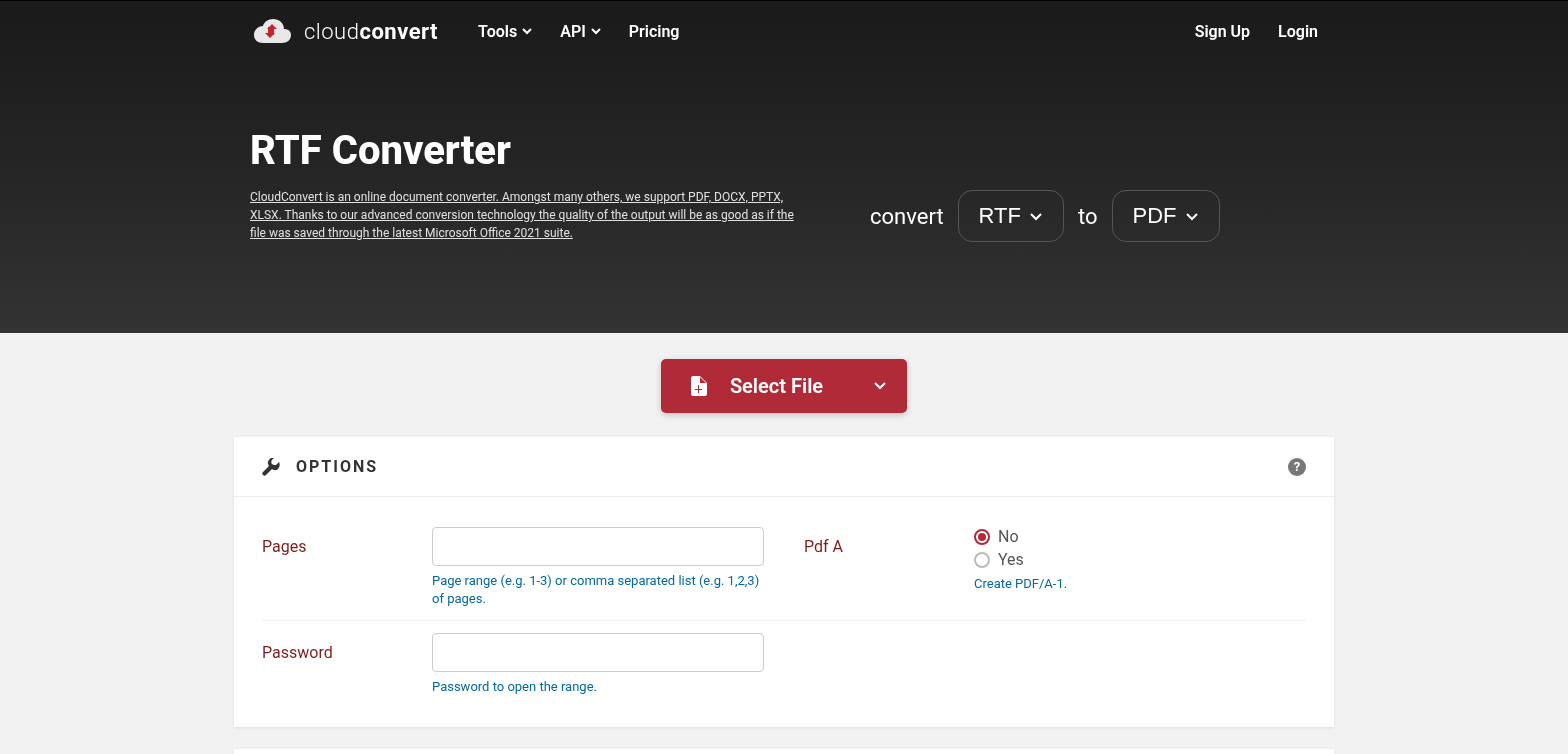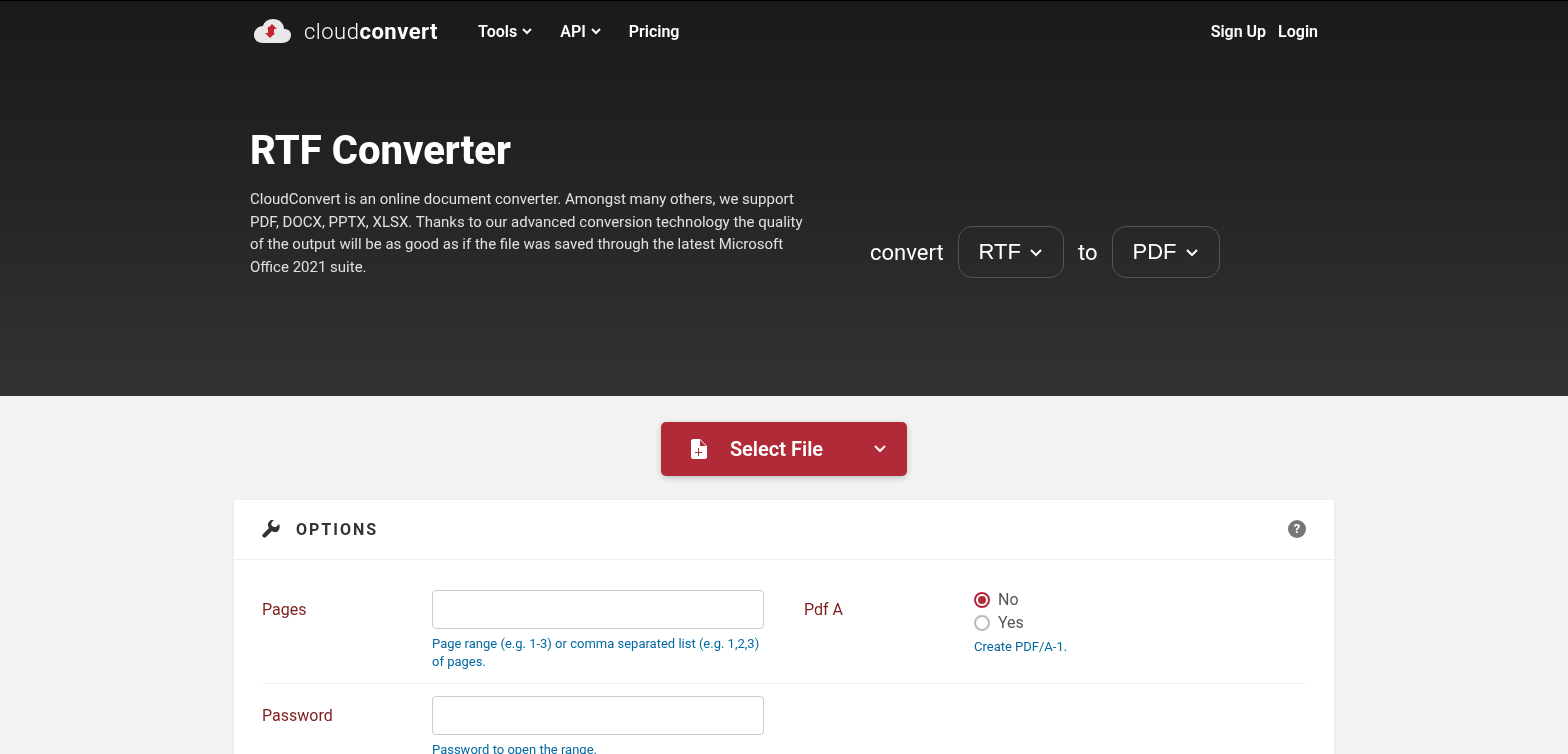--- a/index.html
+++ b/index.html
@@ -2,64 +2,64 @@
 <html><head>
 <meta charset="utf-8">
 <style>
 * { margin: 0; padding: 0; box-sizing: border-box; }
 body { font-family: -apple-system, BlinkMacSystemFont, "Segoe UI", Roboto, "Helvetica Neue", Arial, sans-serif; background: #f2f2f2; }
 
 
 .topbar-thin { height: 1px; background: #000; }
 
 
-.dark-section { background: linear-gradient(180deg, #1a1a1a 0%, #252525 50%, #333333 100%); padding-bottom: 102px; }
+.dark-section { background: linear-gradient(180deg, #1a1a1a 0%, #252525 50%, #333333 100%); padding-bottom: 75px; }
 
 
 .nav { max-width: 1100px; margin: 0 auto; padding: 14px 16px; display: flex; align-items: center; }
 .logo-wrap { display: flex; align-items: center; gap: 12px; margin-right: 40px; }
 .logo-icon { width: 42px; height: 32px; position: relative; }
 .logo-cloud { fill: #e8e8e8; }
 .logo-arrows { fill: #c82333; }
 .logo-text { color: #fff; font-size: 22px; font-weight: 300; letter-spacing: 0.5px; }
 .logo-text .bold { font-weight: 700; }
 
 .nav-items { display: flex; align-items: center; gap: 28px; }
 .nav-item { color: #fff; font-size: 16px; font-weight: 600; cursor: pointer; display: flex; align-items: center; gap: 5px; }
 .chevron-down { width: 10px; height: 10px; }
 .chevron-down path { stroke: #fff; stroke-width: 2; fill: none; }
 
-.nav-right { margin-left: auto; display: flex; gap: 12px; }
+.nav-right { margin-left: auto; display: flex; gap: 28px; }
 .nav-right .nav-item { font-weight: 600; }
 
 
 .hero { max-width: 1100px; margin: 16px auto; padding: 50px 16px 0; display: flex; gap: 60px; align-items: flex-end; }
 .hero-left { flex: 1; max-width: 560px; }
 .hero-title { color: #fff; font-size: 40px; font-weight: 800; margin-bottom: 14px; }
-.hero-desc { color: #e0e0e0; font-size: 15px; line-height: 1.5; }
+.hero-desc { color: #e0e0e0; font-size: 12px; line-height: 1.5; text-decoration: underline; }
 
 .convert-panel { flex: 0 0 auto; display: flex; align-items: center; gap: 14px; margin-top: 40px; }
 .convert-label { color: #fff; font-size: 22px; }
 .format-btn { background: transparent; border: 1px solid #555; color: #fff; font-size: 22px; padding: 12px 20px; border-radius: 14px; cursor: pointer; display: flex; align-items: center; gap: 8px; }
 .format-btn .chev { width: 14px; height: 14px; }
 .format-btn .chev path { stroke: #fff; stroke-width: 2; fill: none; }
 .to-label { color: #fff; font-size: 22px; }
 
 
 .select-file-wrap { display: flex; justify-content: center; margin-top: 26px; }
 .select-file-btn { background: #b02a37; border: none; border-radius: 5px; display: flex; align-items: center; cursor: pointer; box-shadow: 0 2px 6px rgba(0,0,0,0.2); }
 .sfb-main { display: flex; align-items: center; gap: 23px; padding: 15px 30px; color: #fff; font-size: 20px; font-weight: 600; }
 .file-icon { width: 16px; height: 20px; fill: #fff; }
 .sfb-drop { padding: 15px 20px; border-left: 0; }
 .sfb-drop svg { width: 14px; height: 14px; }
 .sfb-drop svg path { stroke: #fff; stroke-width: 2; fill: none; }
 
 
 .card { max-width: 1100px; margin: 24px auto 0; background: #fff; box-shadow: 0 1px 3px rgba(0,0,0,0.08); }
-.card-header { display: flex; padding: 20px 28px; border-bottom: 1px solid #eee; }
+.card-header { display: flex; align-items: center; padding: 20px 28px; border-bottom: 1px solid #eee; }
 .wrench-icon { width: 18px; height: 18px; margin-right: 16px; fill: #333; }
 .card-title { font-size: 16px; font-weight: 700; letter-spacing: 2px; color: #333; }
 .help-icon { margin-left: auto; width: 18px; height: 18px; border-radius: 50%; background: #777; color: #fff; font-size: 13px; font-weight: bold; text-align: center; line-height: 18px; }
 
 .card-body { padding: 18px 28px; }
 .opt-row { display: flex; gap: 40px; padding: 12px 0; border-bottom: 1px solid #f0f0f0; }
 .opt-row:last-child { border-bottom: none; }
 .opt-col { flex: 1; display: flex; gap: 20px; align-items: flex-start; }
 .opt-label { flex: 0 0 150px; color: #7f1d1d; font-size: 16px; padding-top: 10px; }
 .opt-control { flex: 1; }

